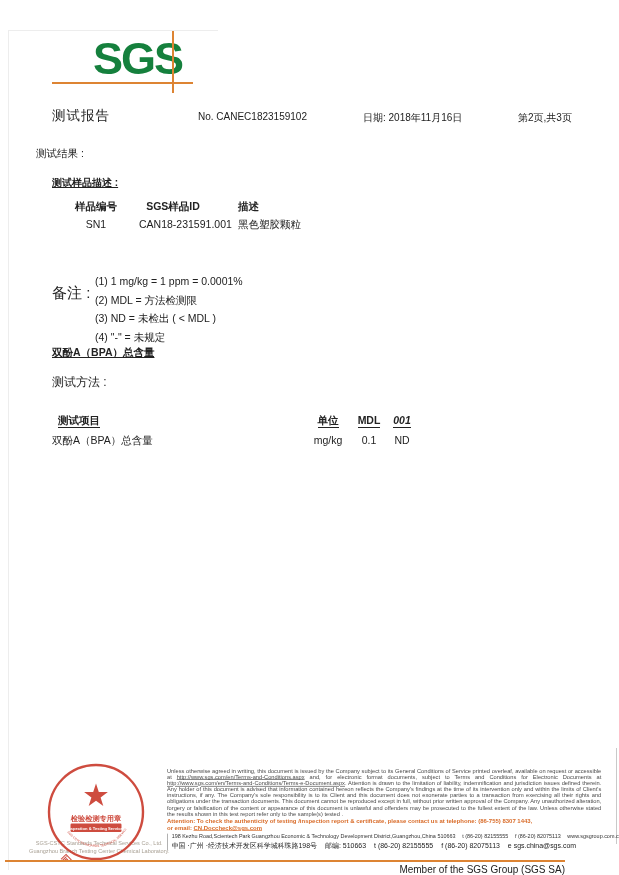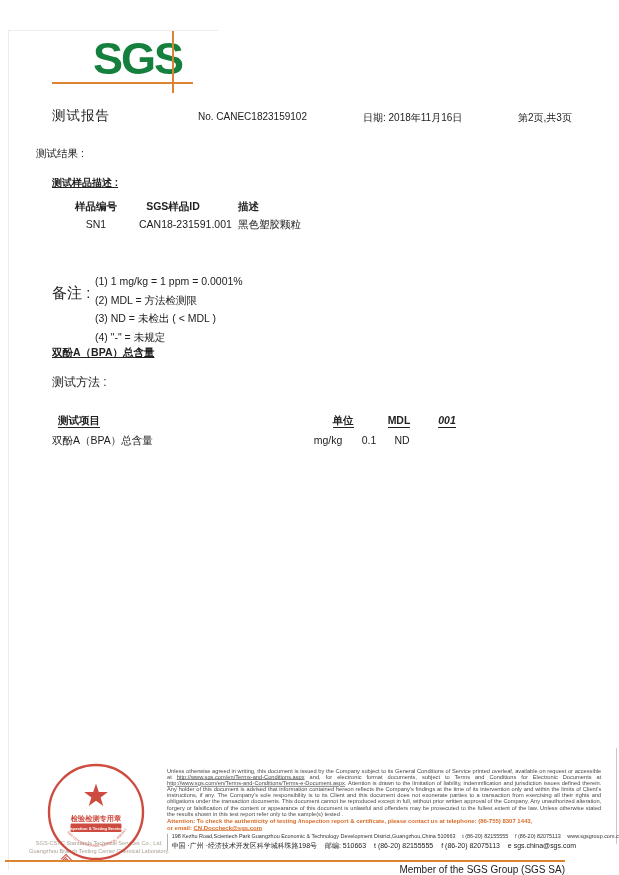--- a/index.html
+++ b/index.html
@@ -42,21 +42,21 @@
   #methodLabel{left:52px;top:374px;font-size:12px;}
   #methodText{left:118px;top:374px;width:472px;font-size:10.5px;line-height:19px;text-align:justify;}
 
   
   #resultTable{left:52px;top:414px;width:420px;font-size:10.5px;}
   .rrow{display:flex;align-items:baseline;}
   .rc1{width:250px;}
   .rc2{width:52px;text-align:center;}
   .rc3{width:30px;text-align:center;}
   .rc4{width:36px;text-align:center;}
-  .rHead{font-weight:bold;gap:15px;}
+  .rHead{font-weight:bold;}
   .rHead .rc1{padding-left:6px;width:244px;}
   .rHead .u{border-bottom:1px solid #222;padding-bottom:1px;}
   .rHead .it{font-style:italic;}
   .rrow + .rrow{margin-top:6px;}
 
   
   #stamp{left:46px;top:762px;width:100px;height:100px;opacity:.9;}
   #companyLines{left:24px;top:840px;width:228px;transform:scale(.66);transform-origin:0 0;
                 font-size:8.5px;line-height:10.5px;color:#a9a195;text-align:center;white-space:nowrap;}
   #legalBlock{left:167px;top:768px;width:655px;transform:scale(.663);transform-origin:0 0;}

